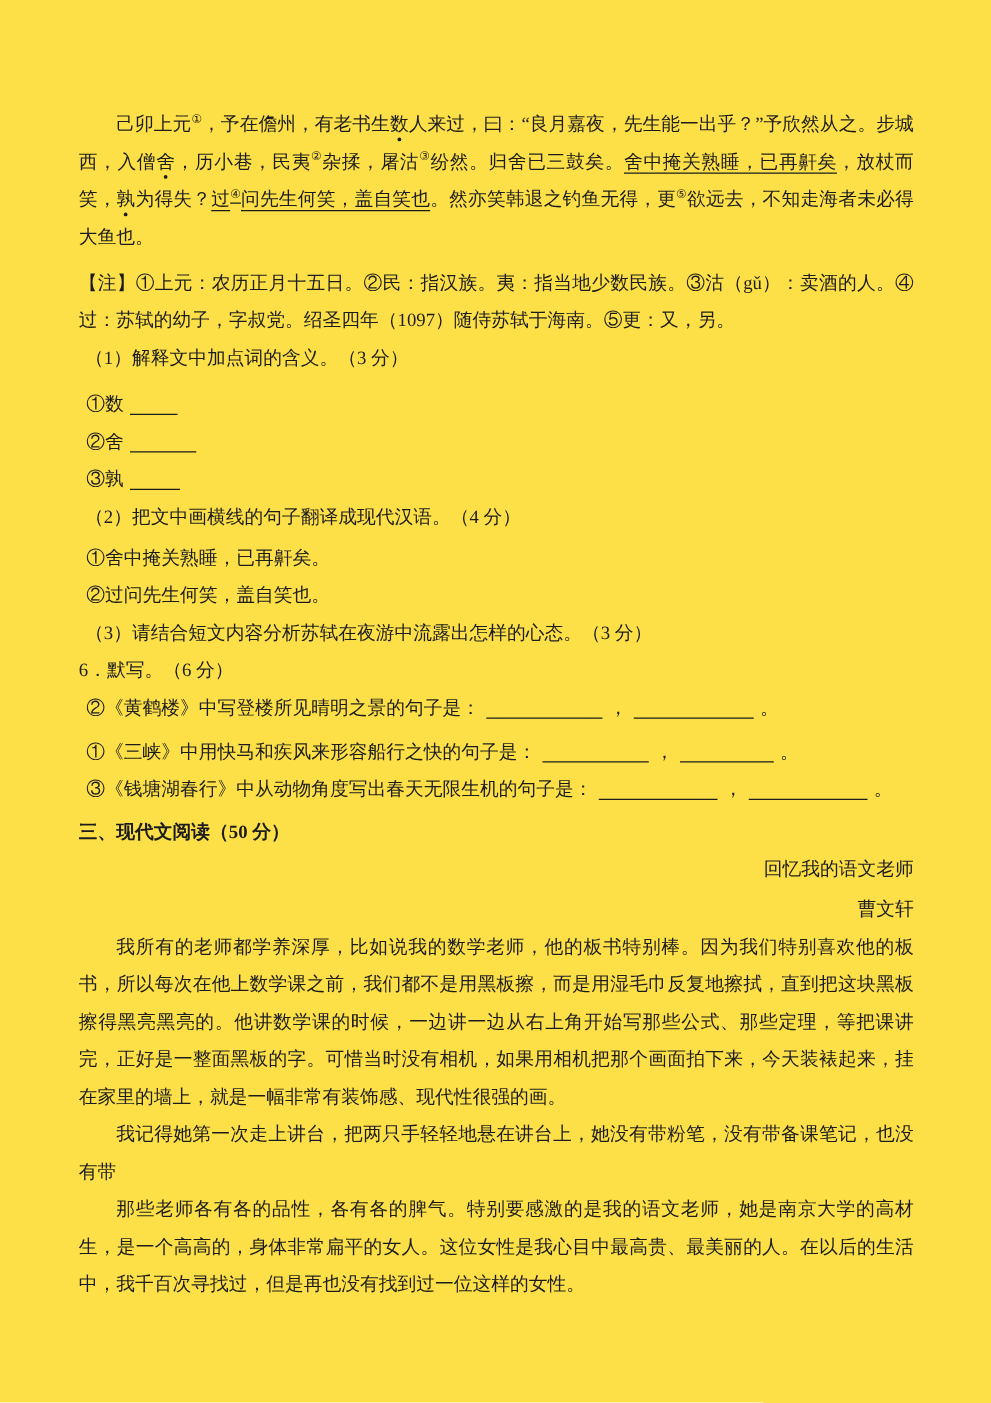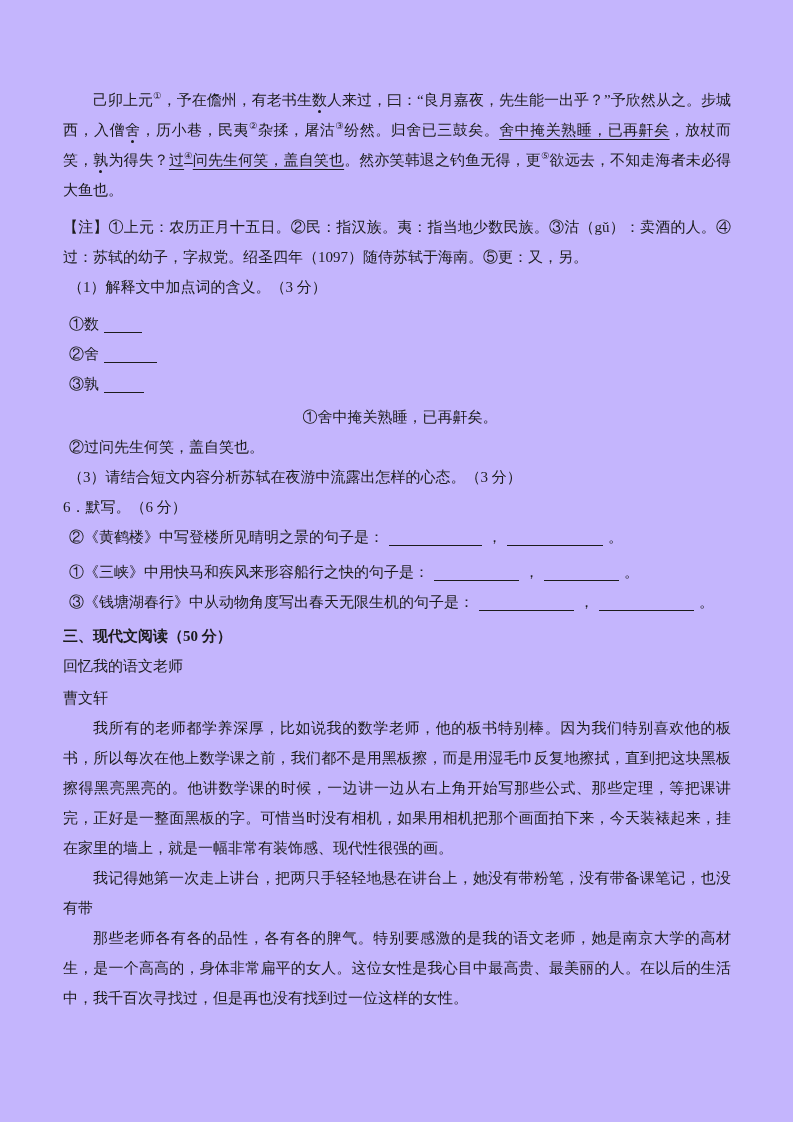--- a/index.html
+++ b/index.html
@@ -1,37 +1,37 @@
 <!DOCTYPE html>
 <html><head>
 <meta charset="utf-8">
 <style>
   html,body{margin:0;padding:0;background:#ffffff;}
   .page{
     position:relative;
     width:793px;height:1122px;
     box-sizing:border-box;
-    background:#c4b5fd;
+    background:#fde047;
     padding:85px 62px 0 63px;
     font-family:"Liberation Serif","DejaVu Serif",serif;
     font-size:15px;
     line-height:30px;
     color:#1c1c1c;
   }
   p{margin:0;}
   .para{text-align:justify;}
   .indent2{text-indent:2em;}
   .mt2{margin-top:2px;}
-  .mt3{margin-top:3px;text-align:center;}
+  .mt3{margin-top:3px;}
   .mt4{margin-top:4px;}
   .mt5{margin-top:5px;}
   .mt7{margin-top:7px;}
   .qline{padding-left:5px;}
   .item{padding-left:6px;}
-  .center{text-align:left;}
+  .center{text-align:right;}
   .sec-heading{font-weight:bold;}
   .sup{font-size:9.5px;vertical-align:super;line-height:0;letter-spacing:0;}
   .underline{text-decoration:underline;text-decoration-thickness:1px;text-underline-offset:4px;}
   .dot{position:relative;}
   .dot::after{
     content:"";position:absolute;left:50%;bottom:-5px;
     width:3px;height:3px;margin-left:-1.5px;border-radius:50%;background:#1c1c1c;
   }
   .blank{
     display:inline-block;
@@ -59,20 +59,21 @@
   <div class="item mt7">
     <span>①数</span><span class="blank b38"></span>
   </div>
   <div class="item">
     <span>②舍</span><span class="blank b53"></span>
   </div>
   <div class="item">
     <span>③孰</span><span class="blank b40"></span>
   </div>
 
+  <p class="qline">（2）把文中画横线的句子翻译成现代汉语。（4 分）</p>
   <p class="item mt3">①舍中掩关熟睡，已再鼾矣。</p>
   <p class="item">②过问先生何笑，盖自笑也。</p>
 
   <p class="qline">（3）请结合短文内容分析苏轼在夜游中流露出怎样的心态。（3 分）</p>
 
   <p>6．默写。（6 分）</p>
 
   <div class="item">
     <span>②《黄鹤楼》中写登楼所见晴明之景的句子是：</span><span class="blank b93"></span><span>，</span><span class="blank b96"></span><span>。</span>
   </div>

